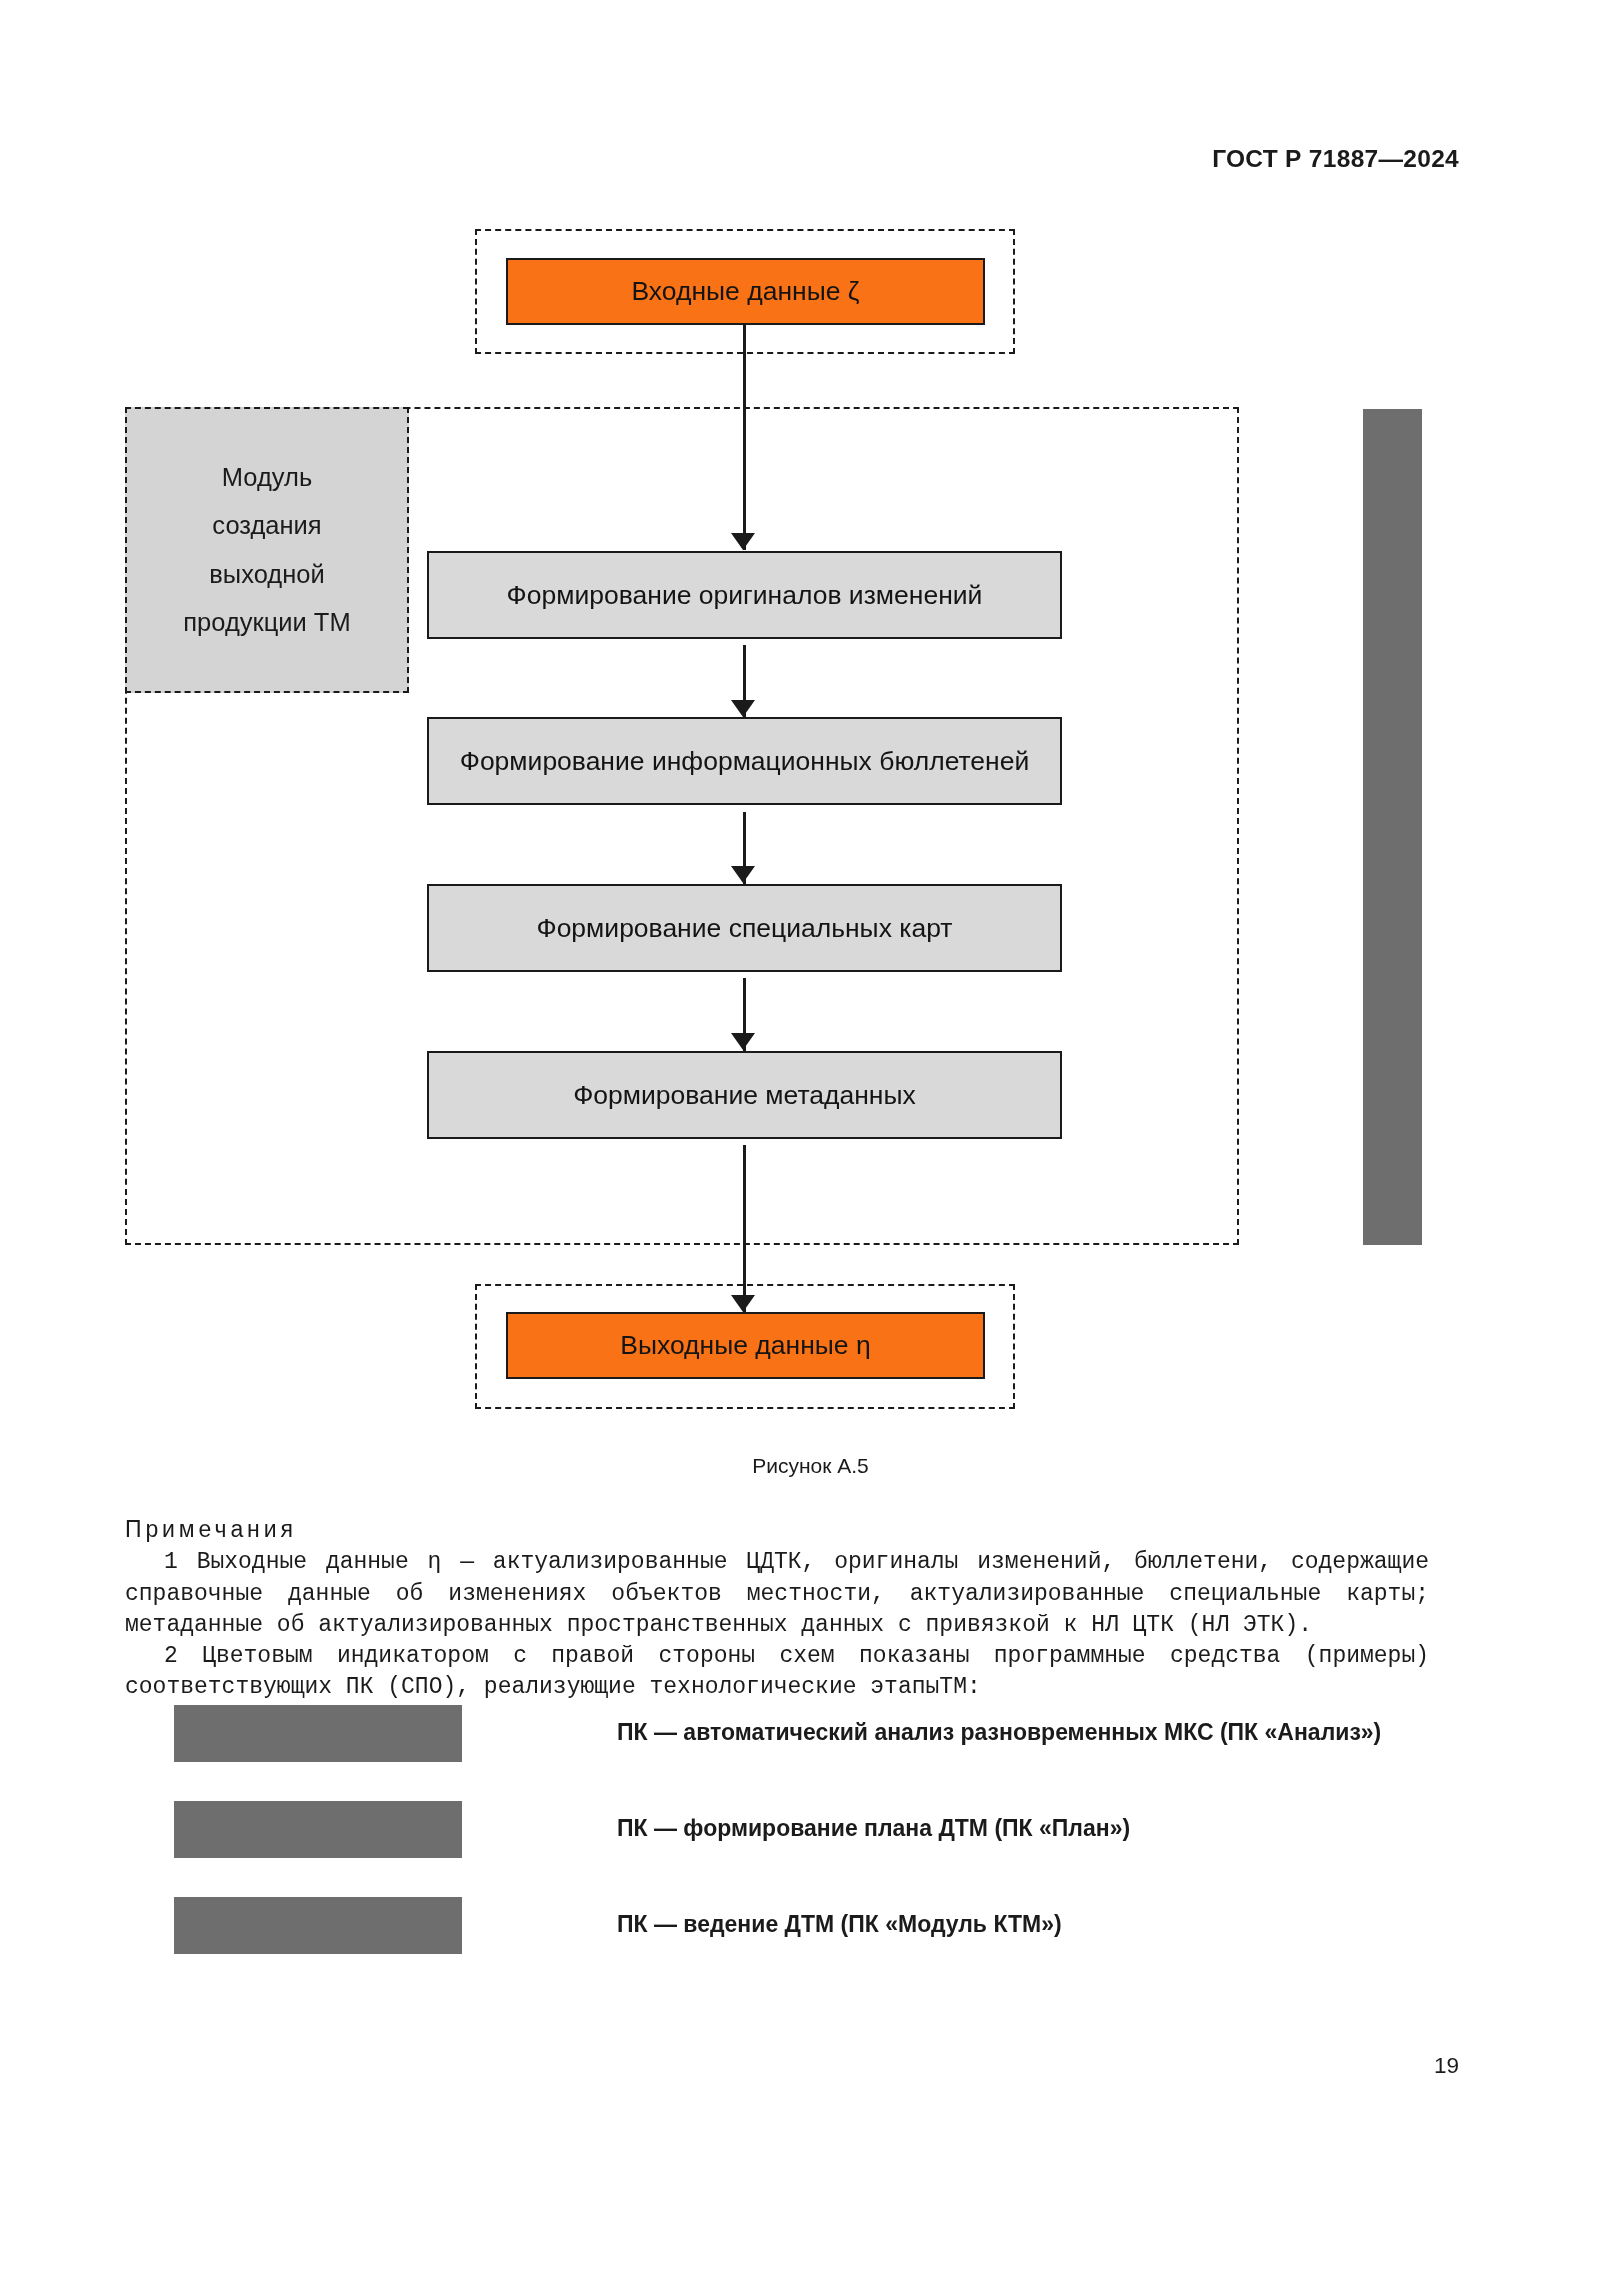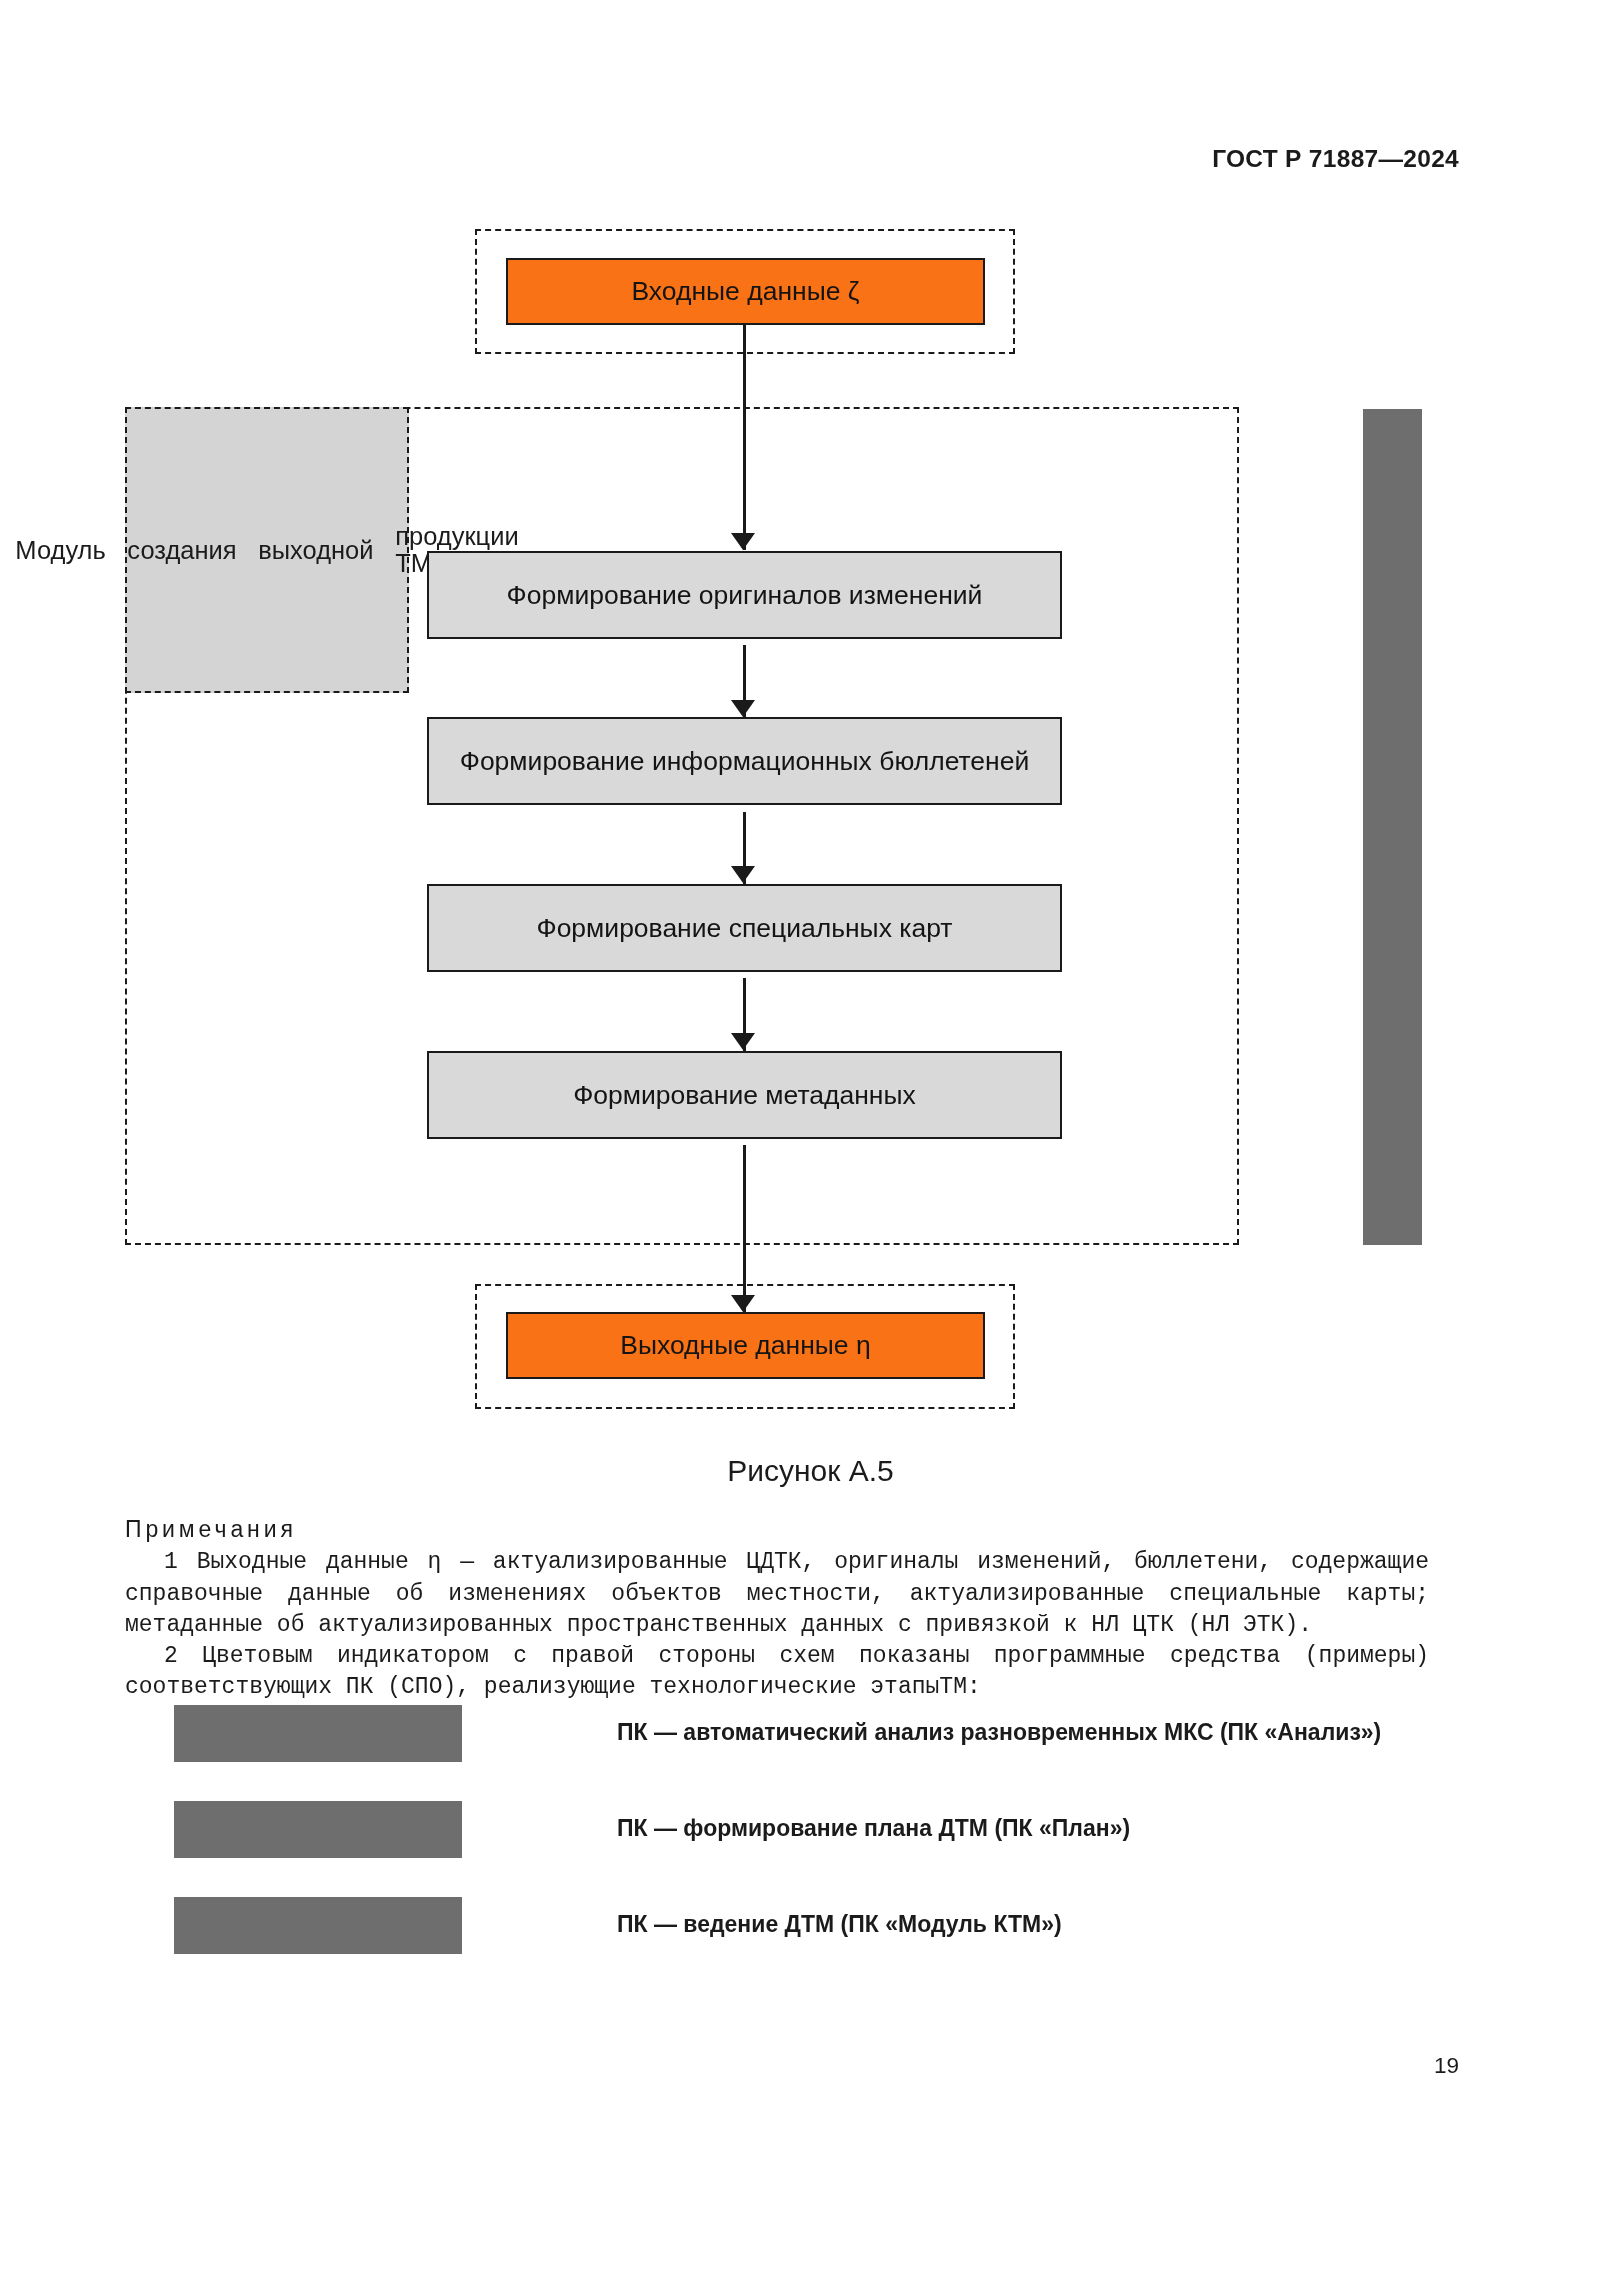--- a/index.html
+++ b/index.html
@@ -60,21 +60,21 @@
   .module-box {
     position: absolute;
     left: 125px;
     top: 407px;
     width: 284px;
     height: 286px;
     border: 2.9px dashed #1a1a1a;
     box-sizing: border-box;
     background: #d4d4d4;
     display: flex;
-    flex-direction: row;
+    flex-direction: column;
     align-items: center;
     justify-content: center;
     gap: 21.6px;
     font-size: 25.5px;
     line-height: 1.05;
     color: #1b1b1b;
   }
 
   .node {
     position: absolute;
@@ -147,21 +147,21 @@
     background: #6e6e6e;
   }
 
   
   .figure-caption {
     position: absolute;
     top: 1454px;
     left: 0;
     width: 1621px;
     text-align: center;
-    font-size: 30px;
+    font-size: 21px;
   }
 
   
   .notes {
     position: absolute;
     left: 125px;
     top: 1514px;
     width: 1304px;
     font-size: 23px;
     line-height: 1.36;

